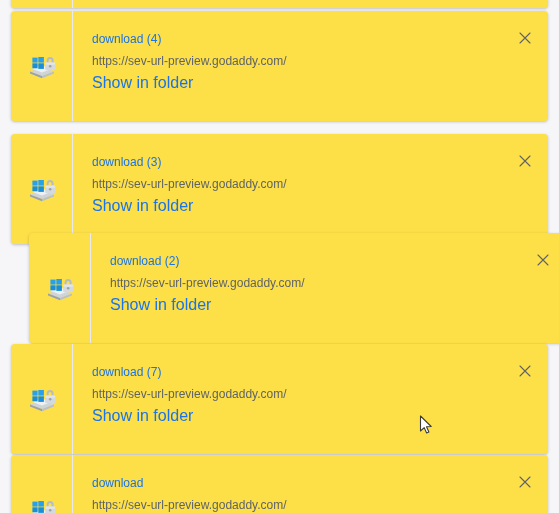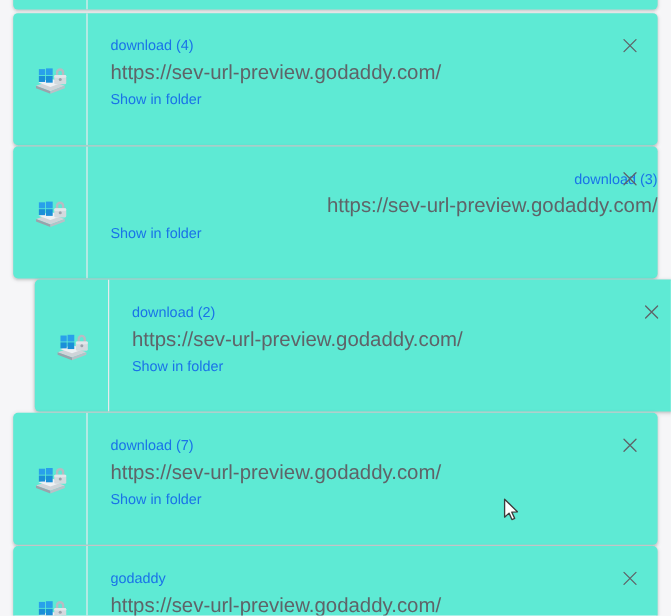--- a/index.html
+++ b/index.html
@@ -23,21 +23,21 @@
     top: 0;
     width: 559px;
     height: 513px;
   }
 
   .download-card {
     position: absolute;
     left: 11px;
     width: 537px;
     height: 110px;
-    background: #5eead4;
+    background: #fde047;
     border-radius: 4px;
     box-shadow: 0 1px 2px 0 rgba(60,64,67,0.18), 0 1px 3px 1px rgba(60,64,67,0.08);
     box-sizing: border-box;
     overflow: hidden;
   }
 
   .card-inner {
     position: relative;
     width: 100%;
     height: 100%;
@@ -71,32 +71,32 @@
     font-size: 12px;
     line-height: 14px;
     color: #1a73e8;
     font-weight: 400;
     cursor: pointer;
     display: inline-block;
     text-decoration: none;
   }
 
   .file-url {
-    font-size: 17px;
+    font-size: 12px;
     line-height: 14px;
     color: #5f6368;
     margin-top: 7px;
     display: block;
   }
 
   .show-in-folder {
     position: absolute;
     left: 19px;
     top: 65px;
-    font-size: 12px;
+    font-size: 16px;
     line-height: 14px;
     color: #1a73e8;
     cursor: pointer;
     display: inline-block;
     text-decoration: none;
   }
 
   .close-btn {
     position: absolute;
     right: 14px;
@@ -163,21 +163,21 @@
             <circle cx="24.2" cy="16.2" r="1.25" fill="#9aa2ab"></circle>
           </svg>
         </div>
         <div class="content-cell"><a class="file-name" href="#">download (4)</a><span class="file-url">https://sev-url-preview.godaddy.com/</span><a class="show-in-folder" href="#">Show in folder</a><button class="close-btn" title="Remove from list">
             <svg width="12" height="12" viewBox="0 0 12 12">
               <path d="M1 1 L11 11 M11 1 L1 11" stroke="#5f6368" stroke-width="1.1" stroke-linecap="round"></path>
             </svg>
           </button></div>
       </div>
     </div>
-    <div class="download-card" style="top: 122px; text-align: right;">
+    <div class="download-card" style="top: 134px;">
       <div class="card-inner">
         <div class="icon-cell">
           <svg class="file-icon" viewBox="0 0 32 32">
             <path d="M4 21.5 L16 17.5 L28 21.5 L16 26 Z" fill="#cfd4d9"></path>
             <path d="M4 21.5 L16 26 L16 28.2 L4 23.6 Z" fill="#9aa2ab"></path>
             <path d="M28 21.5 L16 26 L16 28.2 L28 23.6 Z" fill="#b9c0c7"></path>
             <path d="M6 18.8 L16 15.4 L26 18.8 L16 22.4 Z" fill="#eef1f4"></path>
             <g>
               <rect x="6.4" y="7.6" width="5.2" height="5.0" fill="#29a0ea"></rect>
               <rect x="12.3" y="7.0" width="5.6" height="5.6" fill="#29a0ea"></rect>
@@ -264,21 +264,21 @@
               <rect x="12.3" y="7.0" width="5.6" height="5.6" fill="#29a0ea"></rect>
               <rect x="6.4" y="13.3" width="5.2" height="5.0" fill="#1a8fd8"></rect>
               <rect x="12.3" y="13.3" width="5.6" height="5.6" fill="#1a8fd8"></rect>
             </g>
             <path d="M20.6 10.4 a3.5 3.5 0 0 1 7 0 v2.6 h-2 v-2.6 a1.5 1.5 0 0 0 -3 0 v2.6 h-2 z" fill="#b6bcc3"></path>
             <rect x="19.2" y="12.6" width="10" height="7.6" rx="1.1" fill="#d4d9de"></rect>
             <rect x="19.2" y="12.6" width="10" height="2.2" rx="1.1" fill="#e2e6ea"></rect>
             <circle cx="24.2" cy="16.2" r="1.25" fill="#9aa2ab"></circle>
           </svg>
         </div>
-        <div class="content-cell"><a class="file-name" href="#">godaddy</a><span class="file-url">https://sev-url-preview.godaddy.com/</span><button class="close-btn" title="Remove from list">
+        <div class="content-cell"><a class="file-name" href="#">download</a><span class="file-url">https://sev-url-preview.godaddy.com/</span><button class="close-btn" title="Remove from list">
             <svg width="12" height="12" viewBox="0 0 12 12">
               <path d="M1 1 L11 11 M11 1 L1 11" stroke="#5f6368" stroke-width="1.1" stroke-linecap="round"></path>
             </svg>
           </button></div>
       </div>
     </div>
   </div>
 
 <svg class="cursor-pointer" viewBox="0 0 14 20" style="left: 419px; top: 415px;">
   <path d="M1.5 1 L1.5 16 L5.2 12.6 L7.6 18 L9.9 17 L7.5 11.8 L12.2 11.5 Z" fill="#ffffff" stroke="#3c3c3c" stroke-width="1.1" stroke-linejoin="round"></path>

